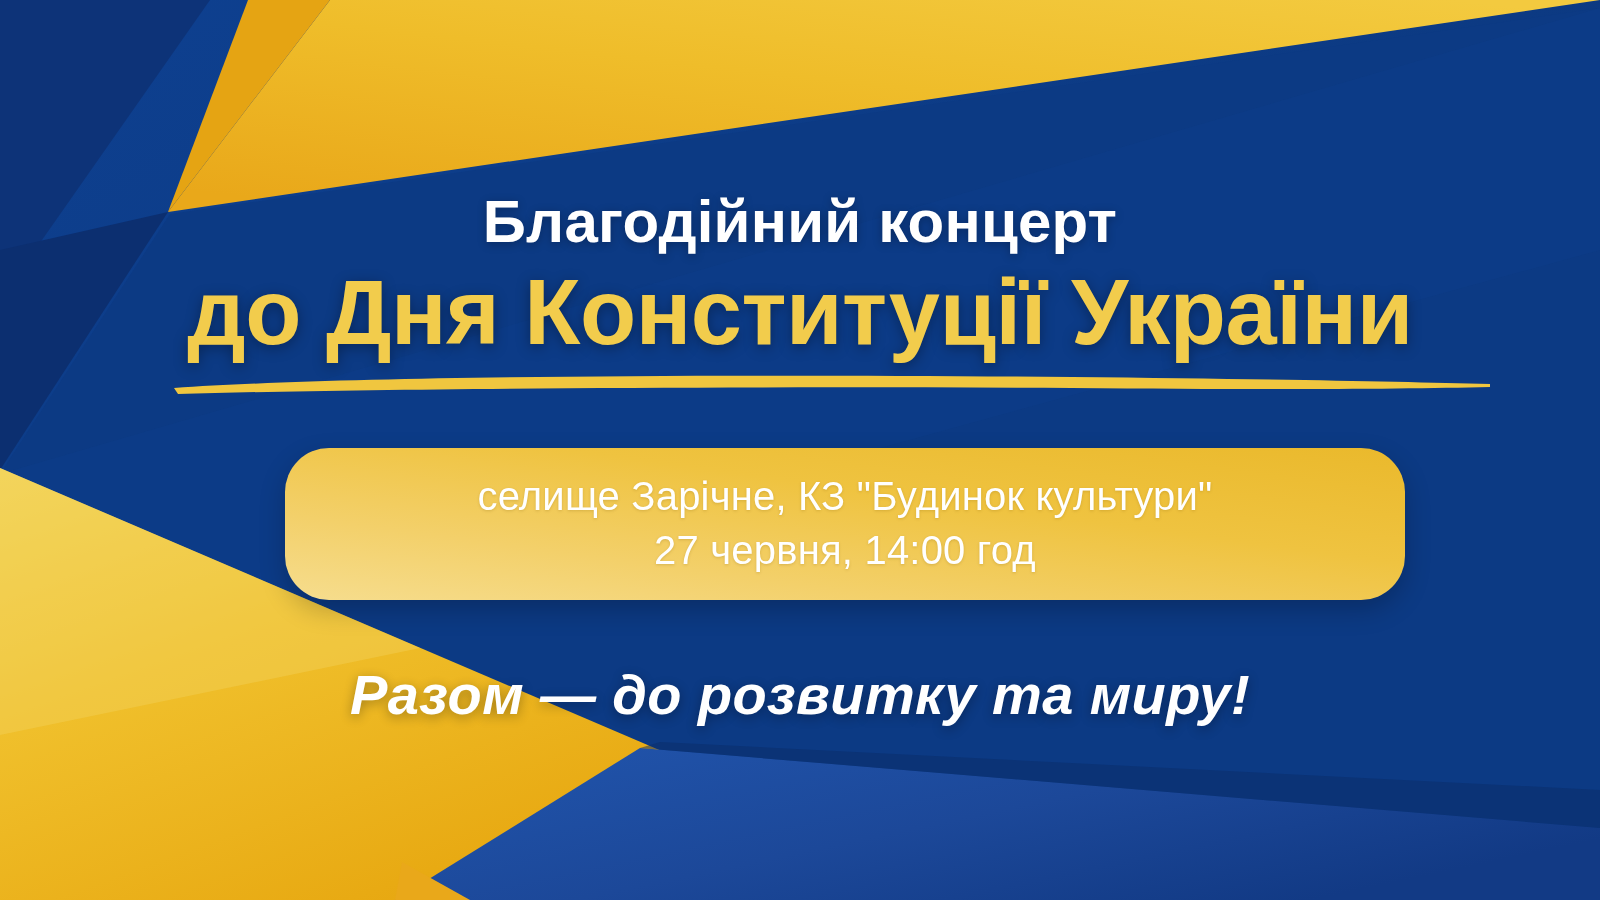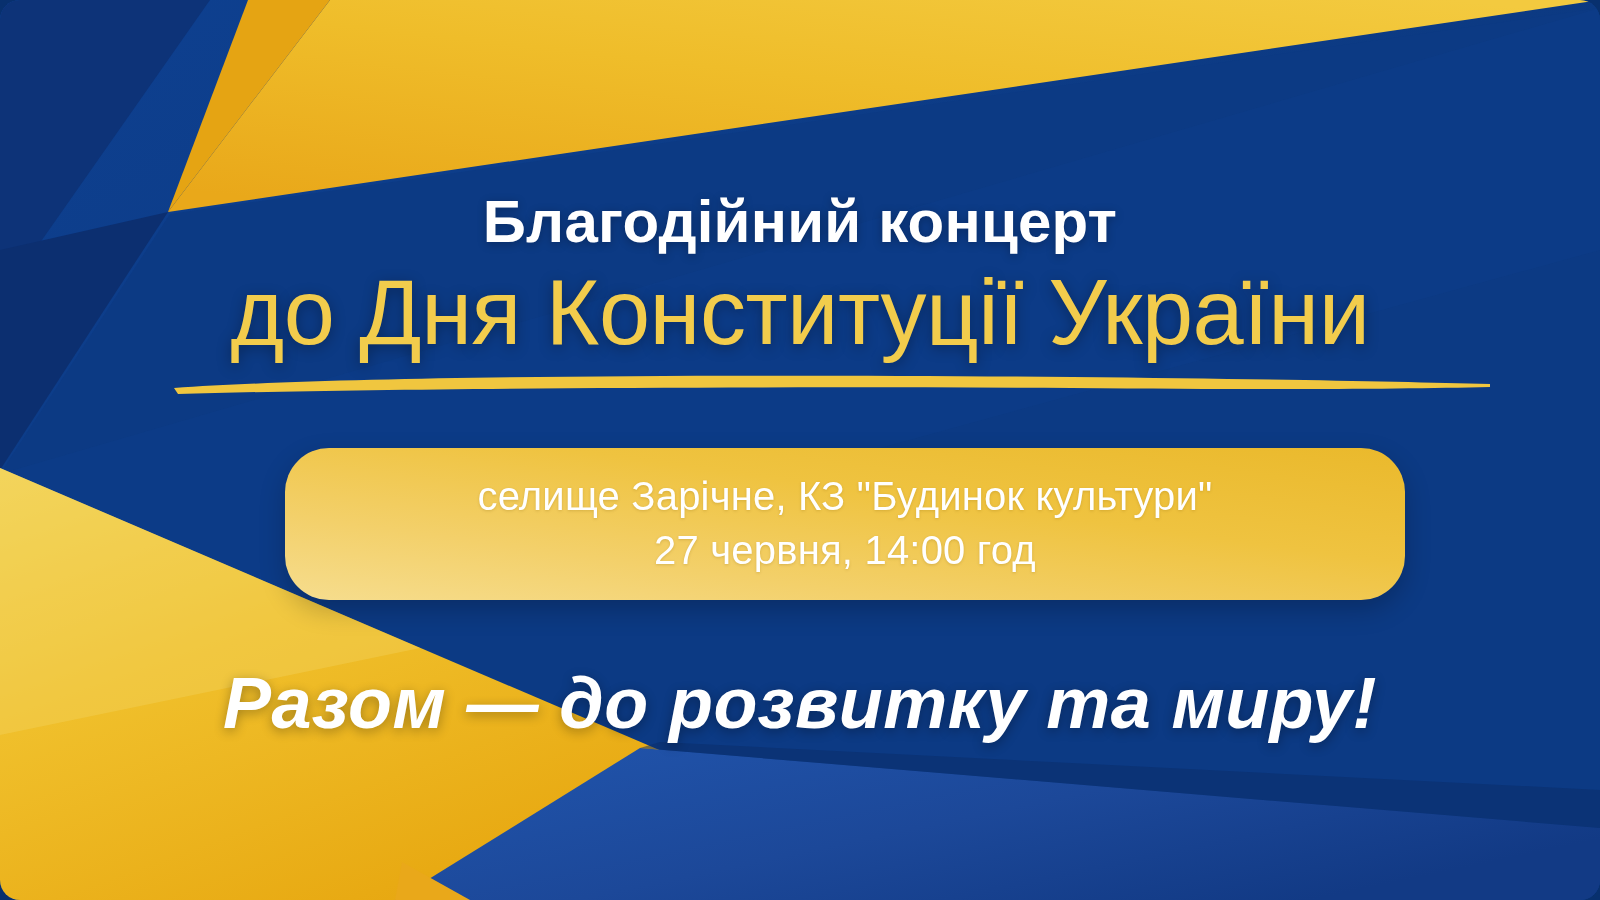--- a/index.html
+++ b/index.html
@@ -11,21 +11,20 @@
   body {
     font-family: "Liberation Sans", sans-serif;
   }
 
   #poster {
     position: relative;
     width: 1600px;
     height: 900px;
     overflow: hidden;
     background: #0c3c85;
-    border-radius: 20px;
   }
 
   
   .bg-layer {
     position: absolute;
     inset: 0;
     pointer-events: none;
   }
   .bg-layer svg {
     display: block;
@@ -56,21 +55,21 @@
     font-weight: 700;
     letter-spacing: 0.2px;
     line-height: 1.12;
     margin: 0;
     text-shadow: 0 2px 10px rgba(0,0,0,0.28);
   }
 
   .title {
     color: #f2cc4c;
     font-size: 92px;
-    font-weight: 400;
+    font-weight: 700;
     line-height: 1.08;
     margin: 8px 0 0 0;
     letter-spacing: -0.5px;
     text-shadow: 0 3px 14px rgba(0,0,0,0.34);
   }
 
   .underline-wrap {
     position: absolute;
     left: 172px;
     top: 368px;
@@ -104,21 +103,21 @@
     text-shadow: 0 1px 3px rgba(120,80,0,0.22);
   }
 
   .tagline {
     position: absolute;
     left: 0;
     right: 0;
     top: 662px;
     text-align: center;
     color: #ffffff;
-    font-size: 72px;
+    font-size: 56px;
     font-weight: 700;
     font-style: italic;
     letter-spacing: 0.4px;
     text-shadow: 0 3px 12px rgba(0,0,0,0.32);
   }
 </style>
 </head>
 <body>
 
 <div id="poster">

